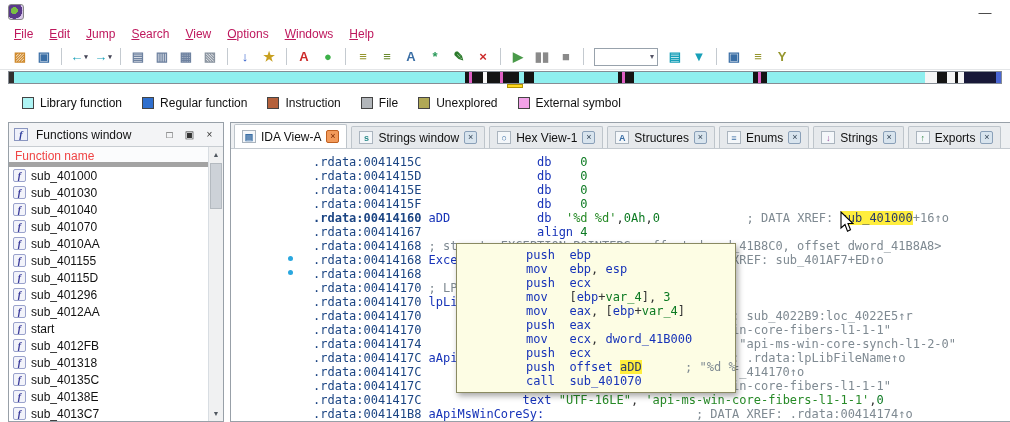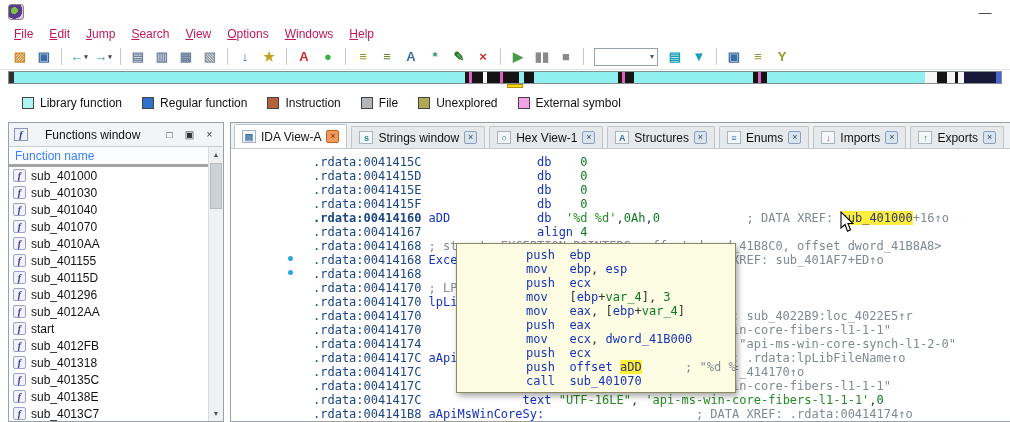--- a/index.html
+++ b/index.html
@@ -40,26 +40,26 @@
   .lg { display:flex; align-items:center; gap:6px; }
   .lg-sw { width:12px; height:12px; border:1px solid #444; }
   
   .main { position:absolute; top:122px; left:0; right:0; bottom:0; display:flex; }
   .fpanel { width:216px; margin-left:8px; border:1px solid #98a0a8; background:#fff;
     display:flex; flex-direction:column; }
   .fhead { height:24px; display:flex; align-items:center; padding:0 5px; gap:3px;
     background:#f3f4f6; border-bottom:1px solid #c8cdd2; }
   .fhead-icon { width:14px; height:13px; border:1px solid #8a96c0; background:#eef0fa; color:#2a3a9a;
     font:italic bold 10px "Liberation Serif", serif; display:flex; align-items:center; justify-content:center; }
-  .fhead-title { flex:1; margin-left:14px; }
+  .fhead-title { flex:1; margin-left:5px; }
   .fctl { width:17px; height:15px; display:flex; align-items:center; justify-content:center;
     color:#333; font-size:10px; border:1px solid transparent; }
   .fbody { position:relative; flex:1; overflow:hidden; }
   .fcolhead { height:20px; line-height:19px; padding-left:6px; background:#fbfcfd;
-    border-bottom:3px solid #a3a3a3; margin-right:15px; color:#3b82f6; }
+    border-bottom:5px solid #a3a3a3; margin-right:15px; color:#ef4444; }
   .flist { overflow:hidden; }
   .frow { height:17px; display:flex; align-items:center; gap:5px; padding-left:4px; }
   .ficon { width:13px; height:13px; flex:0 0 auto; border:1px solid #9aa2cc; border-radius:2px;
     background:#f2f3fa; color:#3a3a9a; font:italic bold 10px "Liberation Serif", serif;
     display:flex; align-items:center; justify-content:center; }
   .fsb { position:absolute; top:0; right:0; bottom:0; width:15px; background:#f0f1f2; border-left:1px solid #d8dde2; }
   .fsb-up { height:15px; display:flex; align-items:center; justify-content:center; font-size:7px; color:#505860; }
   .fsb-down { position:absolute; bottom:0; left:0; right:0; height:15px; display:flex; align-items:center; justify-content:center; font-size:7px; color:#505860; }
   .fsb-thumb { position:absolute; top:16px; left:1px; right:1px; height:46px; background:#cdd2d8; border:1px solid #b4bac0; }
   .splitter { width:6px; }
@@ -380,21 +380,21 @@
           <span>Structures</span>
           <span class="tclose">×</span>
         </div>
         <div class="tab">
           <span class="tabicon" style="color: rgb(58, 110, 165);">≡</span>
           <span>Enums</span>
           <span class="tclose">×</span>
         </div>
         <div class="tab">
           <span class="tabicon" style="color: rgb(154, 74, 154);">↓</span>
-          <span>Imports</span>
+          <span>Strings</span>
           <span class="tclose">×</span>
         </div>
         <div class="tab">
           <span class="tabicon" style="color: rgb(58, 138, 74);">↑</span>
           <span>Exports</span>
           <span class="tclose">×</span>
         </div>
       </div>
     <div class="dcontent" id="dcontent"><div class="dline"><span class="c-addr">.rdata:0041415C</span><span class="c-pl">                </span><span class="c-mnem">db</span><span class="c-pl">    </span><span class="c-num">0</span></div><div class="dline"><span class="c-addr">.rdata:0041415D</span><span class="c-pl">                </span><span class="c-mnem">db</span><span class="c-pl">    </span><span class="c-num">0</span></div><div class="dline"><span class="c-addr">.rdata:0041415E</span><span class="c-pl">                </span><span class="c-mnem">db</span><span class="c-pl">    </span><span class="c-num">0</span></div><div class="dline"><span class="c-addr">.rdata:0041415F</span><span class="c-pl">                </span><span class="c-mnem">db</span><span class="c-pl">    </span><span class="c-num">0</span></div><div class="dline"><span class="c-addrb">.rdata:00414160</span><span class="c-pl"> </span><span class="c-name">aDD</span><span class="c-pl">            </span><span class="c-mnem">db</span><span class="c-pl">  </span><span class="c-str">'%d %d'</span><span class="c-pl">,</span><span class="c-num">0Ah</span><span class="c-pl">,</span><span class="c-num">0</span><span class="c-pl">            </span><span class="c-com">; DATA XREF: </span><span class="c-hl">sub_401000</span><span class="c-com">+16↑o</span></div><div class="dline"><span class="c-addr">.rdata:00414167</span><span class="c-pl">                </span><span class="c-mnem">align</span><span class="c-pl"> </span><span class="c-num">4</span></div><div class="dline"><span class="c-addr">.rdata:00414168</span><span class="c-pl"> </span><span class="c-com">; struct _EXCEPTION_POINTERS &lt;offset dword_41B8C0, offset dword_41B8A8&gt;</span></div><div class="dline"><span class="c-addr">.rdata:00414168</span><span class="c-pl"> </span><span class="c-name">ExceptionInfo</span><span class="c-pl">  </span><span class="c-kw">_EXCEPTION_POINTERS</span><span class="c-pl"> </span><span class="c-com">; DATA XREF: sub_401AF7+ED↑o</span></div><div class="dline"><span class="c-addr">.rdata:00414168</span></div><div class="dline"><span class="c-addr">.rdata:00414170</span><span class="c-pl"> </span><span class="c-com">; LPCWSTR lpLibFileName[2]</span></div><div class="dline"><span class="c-addr">.rdata:00414170</span><span class="c-pl"> </span><span class="c-name">lpLibFileName</span><span class="c-pl">  </span><span class="c-mnem">dd</span><span class="c-pl"> </span><span class="c-kw">offset</span><span class="c-pl"> </span><span class="c-name">aApiMsWinCoreFi</span></div><div class="dline"><span class="c-addr">.rdata:00414170</span><span class="c-pl">                                </span><span class="c-com">; DATA XREF: sub_4022B9:loc_4022E5↑r</span></div><div class="dline"><span class="c-addr">.rdata:00414170</span><span class="c-pl">                                </span><span class="c-com">; "api-ms-win-core-fibers-l1-1-1"</span></div><div class="dline"><span class="c-addr">.rdata:00414174</span><span class="c-pl">                </span><span class="c-mnem">dd</span><span class="c-pl"> </span><span class="c-kw">offset</span><span class="c-pl"> </span><span class="c-name">aApiMsWinCoreSy</span><span class="c-pl"> </span><span class="c-com">; "api-ms-win-core-synch-l1-2-0"</span></div><div class="dline"><span class="c-addr">.rdata:0041417C</span><span class="c-pl"> </span><span class="c-name">aApiMsWinCoreFi:</span><span class="c-pl">               </span><span class="c-com">; DATA XREF: .rdata:lpLibFileName↑o</span></div><div class="dline"><span class="c-addr">.rdata:0041417C</span><span class="c-pl">                                </span><span class="c-com">; .rdata:off_414170↑o</span></div><div class="dline"><span class="c-addr">.rdata:0041417C</span><span class="c-pl">                                </span><span class="c-com">; "api-ms-win-core-fibers-l1-1-1"</span></div><div class="dline"><span class="c-addr">.rdata:0041417C</span><span class="c-pl">              </span><span class="c-mnem">text</span><span class="c-pl"> </span><span class="c-str">"UTF-16LE"</span><span class="c-pl">, </span><span class="c-str">'api-ms-win-core-fibers-l1-1-1'</span><span class="c-pl">,</span><span class="c-num">0</span></div><div class="dline"><span class="c-addr">.rdata:004141B8</span><span class="c-pl"> </span><span class="c-name">aApiMsWinCoreSy:</span><span class="c-pl">                     </span><span class="c-com">; DATA XREF: .rdata:00414174↑o</span></div></div>
   </div>

